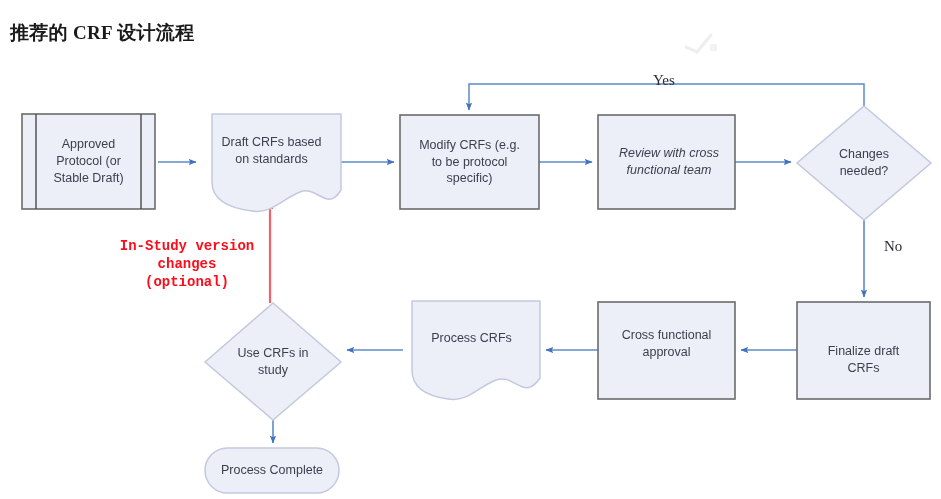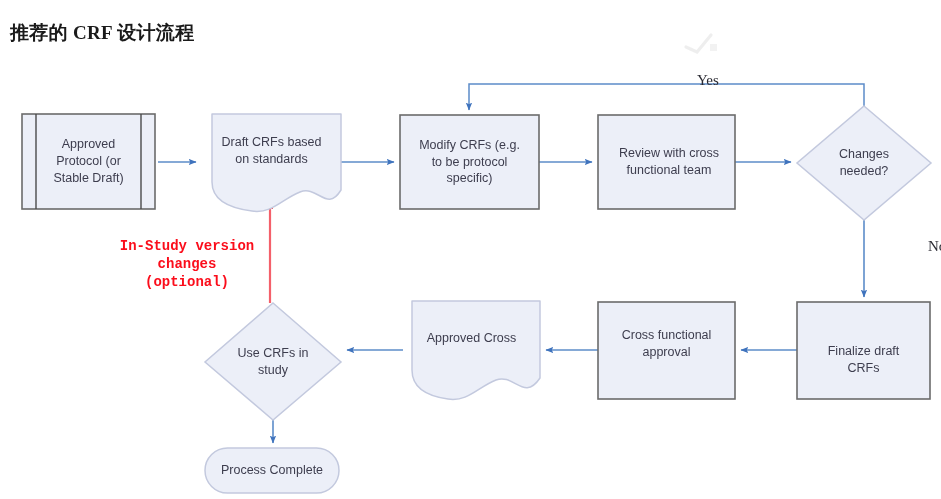--- a/index.html
+++ b/index.html
@@ -43,21 +43,20 @@
     line-height: 1.35;
     pointer-events: none;
     white-space: pre-line;
   }
   .edge-label {
     position: absolute;
     color: #2b2b33;
     font-size: 15px;
     font-family: "Liberation Serif", serif;
     white-space: nowrap;
-    margin-left: 44px;
   }
   .note-label {
     position: absolute;
     color: #fb0d1b;
     font-size: 14px;
     font-weight: bold;
     line-height: 1.28;
     text-align: center;
     white-space: pre-line;
     font-family: Liberation Mono, monospace;
@@ -168,33 +167,33 @@
 Protocol (or
 Stable Draft)</div>
 
 <div class="node-label" style="left:204px; top:116px; width:135px; height:70px;">Draft CRFs based
 on standards</div>
 
 <div class="node-label" style="left:402px; top:115px; width:135px; height:94px;">Modify CRFs (e.g.
 to be protocol
 specific)</div>
 
-<div class="node-label" style="left:600px; top:115px; width:138px; height:94px;">Review with cross
+<div class="node-label" style="left:600px; top:115px; width:138px; height:94px;font-style:italic;">Review with cross
 functional team</div>
 
 <div class="node-label" style="left:812px; top:106px; width:104px; height:114px;">Changes
 needed?</div>
 
 <div class="node-label" style="left:799px; top:302px; width:129px; height:115px;">Finalize draft
 CRFs</div>
 
 <div class="node-label" style="left:600px; top:302px; width:133px; height:84px;">Cross functional
 approval</div>
 
-<div class="node-label" style="left:405px; top:303px; width:133px; height:70px;">Approved Cross</div>
+<div class="node-label" style="left:405px; top:303px; width:133px; height:70px;">Process CRFs</div>
 
 <div class="node-label" style="left:212px; top:316px; width:122px; height:92px;">Use CRFs in
 study</div>
 
 <div class="node-label" style="left:205px; top:448px; width:134px; height:45px;">Process Complete</div>
 
 <div class="edge-label" style="left:653px; top:72px;">Yes</div>
 
 <div class="edge-label" style="left:884px; top:238px;">No</div>
 

